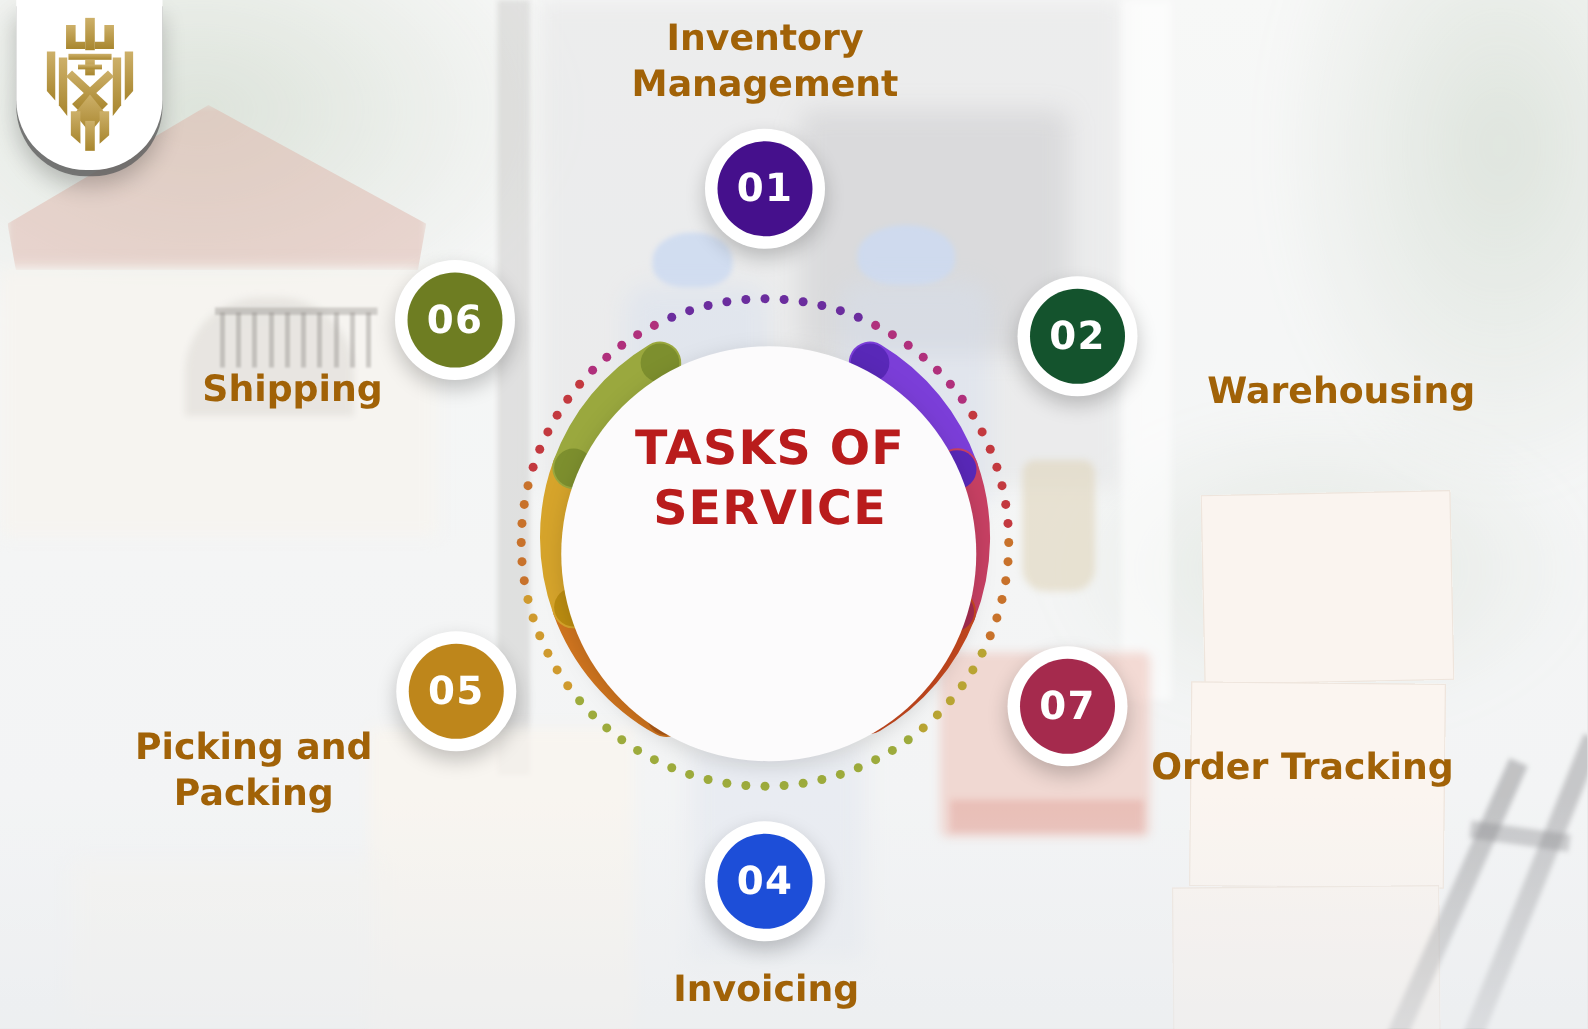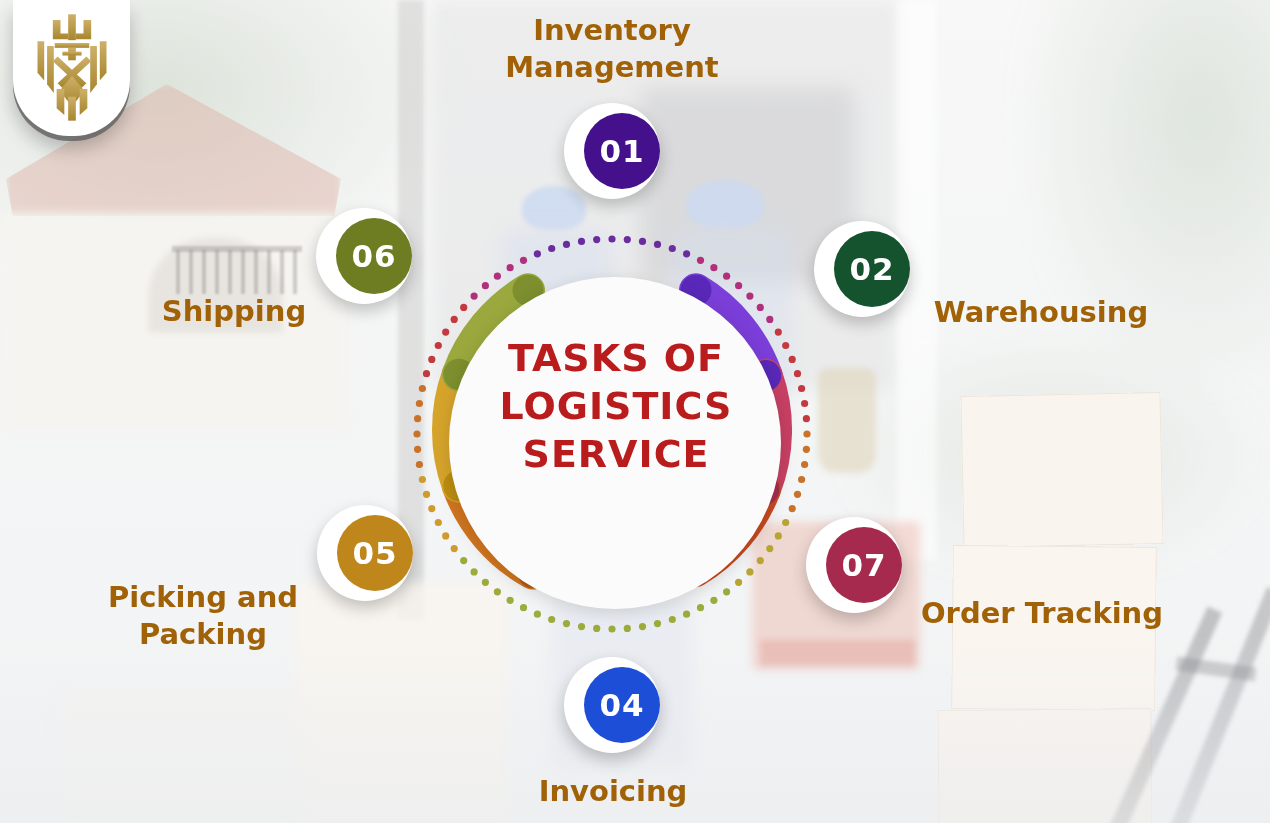--- a/index.html
+++ b/index.html
@@ -43,36 +43,36 @@
 
   
   #ring-svg{position:absolute;left:0;top:0;z-index:2;}
 
   
   .center-text{position:absolute;left:616px;top:334px;transform:translateX(-50%);z-index:3;
     text-align:center;font-weight:bold;font-size:38px;line-height:48px;letter-spacing:1px;color:#b91c1c;white-space:nowrap;}
 
   
   .badge{position:absolute;width:96px;height:96px;border-radius:50%;background:#fff;z-index:4;
-         box-shadow:0 7px 16px rgba(0,0,0,.22);display:flex;align-items:center;justify-content:flex-end;}
+         box-shadow:0 7px 16px rgba(0,0,0,.22);display:flex;align-items:center;justify-content:center;}
   .badge-inner{width:76px;height:76px;border-radius:50%;display:flex;align-items:center;justify-content:center;}
   .badge-num{font-weight:bold;font-size:31px;line-height:1;color:#fff;letter-spacing:1px;}
   #badge-1{left:564px;top:103px}
   #badge-2{left:814px;top:221px}
   #badge-3{left:806px;top:517px}
   #badge-4{left:564px;top:657px}
   #badge-5{left:317px;top:505px}
   #badge-6{left:316px;top:208px}
 
   
   .label{position:absolute;z-index:4;transform:translateX(-50%);text-align:center;
          font-weight:bold;font-size:29px;line-height:37px;color:#a16207;white-space:nowrap;}
   .label span{display:block;}
   #label-1{left:612px;top:12px}
-  #label-2{left:1041px;top:294px}
+  #label-2{left:1073px;top:294px}
   #label-3{left:1042px;top:595px}
   #label-4{left:613px;top:773px}
   #label-5{left:203px;top:579px}
   #label-6{left:234px;top:293px}
 
   
   .logo-card{position:absolute;left:13px;top:0;width:117px;height:136px;z-index:5;background:#fff;
              border-radius:0 0 56px 56px;display:flex;justify-content:center;align-items:flex-start;
              box-shadow:0 5px 0 rgba(96,96,96,.8),0 13px 18px rgba(0,0,0,.22);}
   .logo-card svg{margin-top:10px;}
@@ -209,21 +209,20 @@
       <circle cx="695.2" cy="570.2" r="15.5" fill="#AA3312"></circle>
       <circle cx="533.0" cy="572.6" r="15.5" fill="#B05A15"></circle>
       <circle cx="458.8" cy="485.7" r="15.5" fill="#BB8C10"></circle>
       <circle cx="458.8" cy="374.3" r="15.5" fill="#7D8F2E"></circle>
       <circle cx="528.0" cy="290.3" r="15.5" fill="#7D8F2E"></circle>
       <circle cx="615" cy="443" r="166" fill="#FCFBFC" style="filter: drop-shadow(rgba(0, 0, 0, 0.13) 0px 4px 8px);"></circle>
     </svg>
 
   <div class="center-text">
     <span style="display:block">TASKS OF</span>
-    <span style="display:block">LOGISTICS</span>
     <span style="display:block">SERVICE</span>
   </div>
 
   <div class="badge" id="badge-1">
     <div class="badge-inner" style="background-color: rgb(69, 16, 140);">
       <span class="badge-num">01</span>
     </div>
   </div>
   <div class="badge" id="badge-2">
     <div class="badge-inner" style="background-color: #14532d;">

